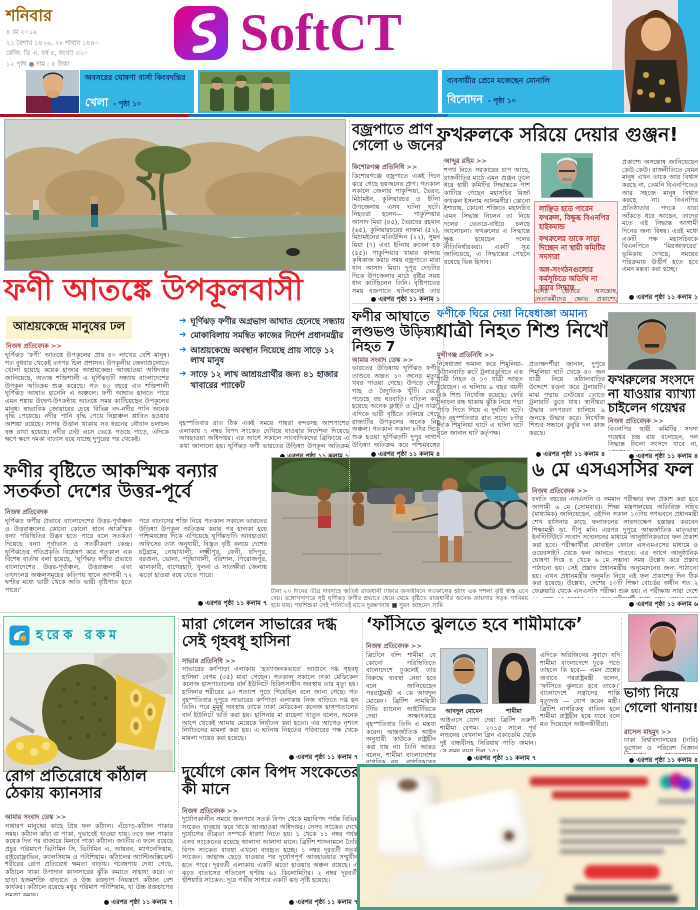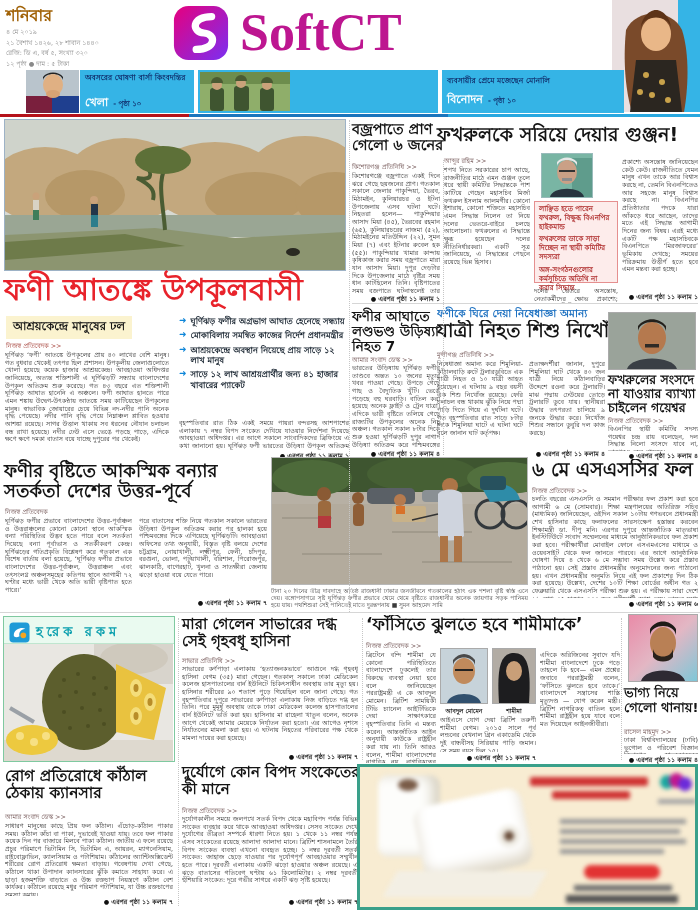--- a/index.html
+++ b/index.html
@@ -1,20 +1,20 @@
 <!DOCTYPE html>
 <html><head>
 <meta charset="utf-8">
 <style>
 *{margin:0;padding:0;box-sizing:border-box}
 html,body{width:700px;height:910px}
 body{position:relative;background:#fff;font-family:"DejaVu Sans",sans-serif;overflow:hidden}
 .abs{position:absolute}
 .bt{font-size:6.3px;line-height:1.22;text-align:justify;color:#2a2a2a;overflow:hidden}
-.by{font-size:6.4px;font-weight:normal;color:#6b4c4c}
+.by{font-size:6.4px;font-weight:bold;color:#6b4c4c}
 .jmp{font-size:6.3px;font-weight:bold;color:#111;text-align:right}
 .hl{font-weight:bold;color:#141414;line-height:1.12}
 .vr{border-left:1px dotted #c6c6c6;width:0}
 .hr{border-top:1px solid #d6d6d6;height:0}
 .photo{overflow:hidden}
 .teaser{background:#35b4e6;display:flex;align-items:center;overflow:hidden}
 .teaser .tx{padding:3px 5px;width:100%}
 .t-title{font-size:7.6px;font-weight:bold;color:#11306e;line-height:1.3}
 .t-sec{font-size:11px;font-weight:bold;color:#fff;line-height:1.2}
 .t-page{font-size:7px;font-weight:bold;color:#11306e}
@@ -245,21 +245,21 @@
   <svg width="50" height="43" viewBox="0 0 50 43">
     <rect width="50" height="43" fill="#79b5a4"></rect>
     <rect x="30" y="4" width="20" height="39" fill="#5f9c8c"></rect>
     <path d="M8 43 C10 32 40 32 42 43 Z" fill="#27343f"></path>
     <ellipse cx="25" cy="18" rx="10" ry="12" fill="#caa086"></ellipse>
     <path d="M15 12 C17 4 33 4 35 12 L35 8 C30 2 20 2 15 8 Z" fill="#e8e8e8"></path>
     <line x1="17" y1="17" x2="33" y2="17" stroke="#333" stroke-width="2"></line>
     <rect x="20" y="24" width="10" height="3" fill="#8d8d8d"></rect>
   </svg>
 </div>
-<div class="abs capbox" style="left:534px;top:201px;width:84px;height:82px">
+<div class="abs capbox" style="left:534px;top:201px;width:84px;height:102px">
   <div>লাঞ্ছিত হতে পারেন ফখরুল, বিক্ষুব্ধ বিএনপির হাইকমান্ড</div>
   <div>ফখরুলের ডাকে সাড়া দিচ্ছেন না স্থায়ী কমিটির সদস্যরা</div>
   <div style="margin-bottom:0">অঙ্গ-সংগঠনগুলোর কর্মসূচিতে অতিথি না করার সিদ্ধান্ত</div>
 </div>
 <div class="abs bt" style="left:534px;top:287px;width:84px;height:16px">দলের ভেতরে অসন্তোষ, নেতাকর্মীদের ক্ষোভ প্রকাশ্যে; ফখরুলকে তিনি</div>
 
 <div class="abs bt" style="left:622px;top:158px;width:76px;height:133px">প্রকাশ্যে অসন্তোষ জানিয়েছেন কেউ কেউ। রাজনীতিতে যেমন মানুষ এখন তাকে আর বিশ্বাস করছে না, তেমনি বিএনপিতেও আর সহজে মানুষ বিশ্বাস করছে না। বিএনপির প্রতিষ্ঠাতার পদকে যারা আঁকড়ে ধরে আছেন, তাদের মতে এই সিদ্ধান্ত আগামী দিনের জন্য বিষয়। এরই মধ্যে একটি পক্ষ মহাসচিবকে বিএনপিতে ‘মিরজাফরের’ ভূমিকায় দেখছে; সময়ের পরিক্রমায় উত্তীর্ণ হতে হবে এমন মন্তব্য করা হচ্ছে।</div>
 <div class="abs jmp" style="left:622px;top:292px;width:76px">● এরপর পৃষ্ঠা ১১ কলাম ১</div>
 
 <div class="abs hr" style="left:352px;top:303px;width:346px"></div>
@@ -286,21 +286,21 @@
 <div class="abs jmp" style="left:608px;top:451px;width:90px">● এরপর পৃষ্ঠা ১১ কলাম ৪</div>
 
 <div class="abs hl" style="left:532px;top:459px;width:168px;font-size:19px;white-space:nowrap;overflow:hidden">৬ মে এসএসসির ফল</div>
 <div class="abs by" style="left:532px;top:486px">নিজস্ব প্রতিবেদক &gt;&gt;</div>
 <div class="abs bt" style="left:532px;top:495px;width:166px;height:103px">চলতি বছরের এসএসসি ও সমমান পরীক্ষার ফল প্রকাশ করা হবে আগামী ৬ মে (সোমবার)। শিক্ষা মন্ত্রণালয়ের অতিরিক্ত সচিব (মাধ্যমিক) জানিয়েছেন, ওইদিন সকাল ১০টায় গণভবনে প্রধানমন্ত্রী শেখ হাসিনার কাছে ফলাফলের সারসংক্ষেপ হস্তান্তর করবেন শিক্ষামন্ত্রী ডা. দীপু মনি। এরপর দুপুরে আন্তর্জাতিক মাতৃভাষা ইনস্টিটিউটে সংবাদ সম্মেলনের মাধ্যমে আনুষ্ঠানিকভাবে ফল প্রকাশ করা হবে। পরীক্ষার্থীরা মোবাইল ফোনে এসএমএসের মাধ্যমে ও ওয়েবসাইট থেকে ফল জানতে পারবে। এর আগে আনুষ্ঠানিক ঘোষণা দিয়ে ৪ থেকে ৬ মে সম্ভাব্য সময় উল্লেখ করে প্রস্তাব পাঠানো হয়। সেই প্রস্তাব প্রধানমন্ত্রীর অনুমোদনের জন্য পাঠানো হয়। এখন প্রধানমন্ত্রীর অনুমতি নিয়ে এই ফল প্রকাশের দিন ঠিক করা হয়েছে। উল্লেখ্য, দেশের ১০টি শিক্ষা বোর্ডের অধীন গত ২ ফেব্রুয়ারি থেকে এসএসসি পরীক্ষা শুরু হয়। এ পরীক্ষায় সারা দেশে ২১ লাখ ৩৫ হাজার ৩৩৩ জন পরীক্ষার্থী অংশ নেয়। তাদের মধ্যে এসএসসি পরীক্ষার্থী ১৭ লাখ ১০৮ জন, দাখিল ৩ লাখ ১০ হাজার।</div>
 <div class="abs jmp" style="left:532px;top:599px;width:166px">● এরপর পৃষ্ঠা ১১ কলাম ৬</div>
 
 <div class="abs hr" style="left:0;top:612px;width:700px"></div>
 
 <div class="abs" style="left:3px;top:616px;width:172px;border:1.5px solid #7fc9a0;background:#fff">
-  <div style="height:27px;background:#eafaf0;display:flex;align-items:flex-end;gap:6px;padding:0 5px;border-bottom:1px solid #bfe6cf">
+  <div style="height:37px;background:#eafaf0;display:flex;align-items:center;gap:6px;padding:0 5px;border-bottom:1px solid #bfe6cf">
     <span style="display:inline-block;width:21px;height:21px">
       <svg width="21" height="21" viewBox="0 0 22 22">
           <rect x="0.5" y="0.5" width="21" height="21" rx="4" fill="#1f9bd7"></rect>
           <path d="M5 14 C5 7 14 5 17 7 C12 8 10 11 11 15 C8 17 5 16 5 14 Z" fill="#fff"></path>
           <circle cx="15" cy="14" r="3" fill="#f5a623"></circle>
         </svg>
     </span>
     <span style="font-size:13px;font-weight:bold;color:#0a9fae;letter-spacing:4px">হরেক রকম</span>
   </div>
   <div class="photo" style="height:117px">

